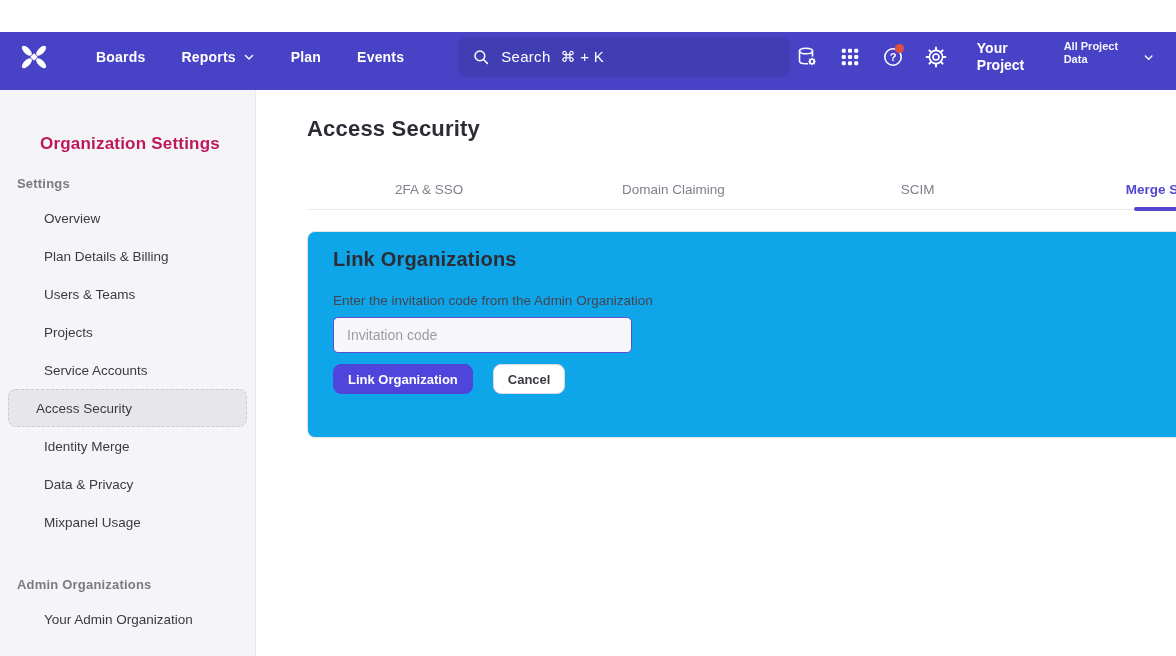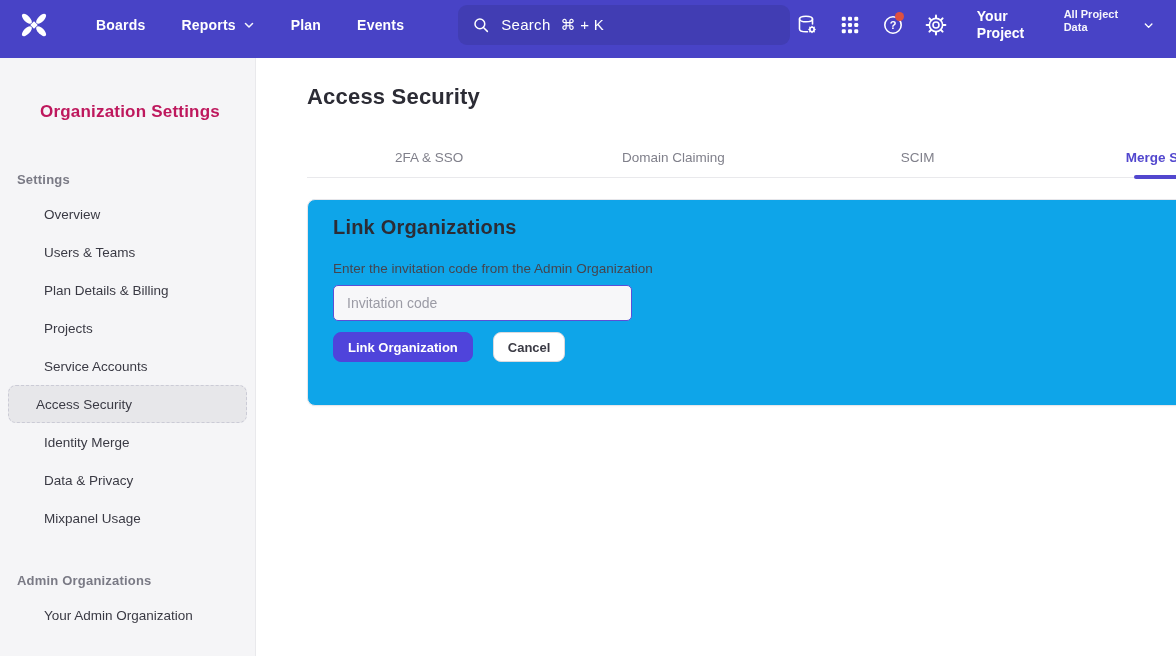--- a/index.html
+++ b/index.html
@@ -10,20 +10,21 @@
     color: #31313c;
   }
 
   
   .navbar {
     height: 58px;
     background: #4843c6;
     display: flex;
     align-items: center;
     padding: 0 16px 8px 18px;
+    margin-top: 32px;
   }
   .logo {
     width: 34px; height: 34px;
     display: flex; align-items: center; justify-content: center;
     margin-right: 32px;
     cursor: pointer;
   }
   .nav-items { display: flex; align-items: center; gap: 8px; }
   .nav-item {
     color: #ffffff;
@@ -97,21 +98,21 @@
     overflow: hidden;
   }
   .sidebar-title {
     margin: 44px 0 0 40px;
     font-size: 17px;
     font-weight: 700;
     color: #be185d;
     letter-spacing: .2px;
   }
   .section-heading {
-    margin: 50px 0 8px 17px;
+    margin: 22px 0 8px 17px;
     font-size: 13px;
     font-weight: 700;
     color: #7a7a85;
     letter-spacing: .2px;
   }
   .side-item {
     height: 38px;
     display: flex;
     align-items: center;
     padding-left: 35px;
@@ -341,22 +342,22 @@
   </div>
 </div>
 
 <div class="page">
 
   <div class="sidebar">
     <div class="sidebar-title">Organization Settings</div>
 
     <div class="section-heading">Settings</div>
     <div class="side-item">Overview</div>
+    <div class="side-item">Plan Details &amp; Billing</div>
     <div class="side-item">Users &amp; Teams</div>
-    <div class="side-item">Plan Details &amp; Billing</div>
     <div class="side-item">Projects</div>
     <div class="side-item">Service Accounts</div>
     <div class="side-item selected">Access Security</div>
     <div class="side-item">Identity Merge</div>
     <div class="side-item">Data &amp; Privacy</div>
     <div class="side-item">Mixpanel Usage</div>
 
     <div class="section-heading admin">Admin Organizations</div>
     <div class="side-item">Your Admin Organization</div>
   </div>

